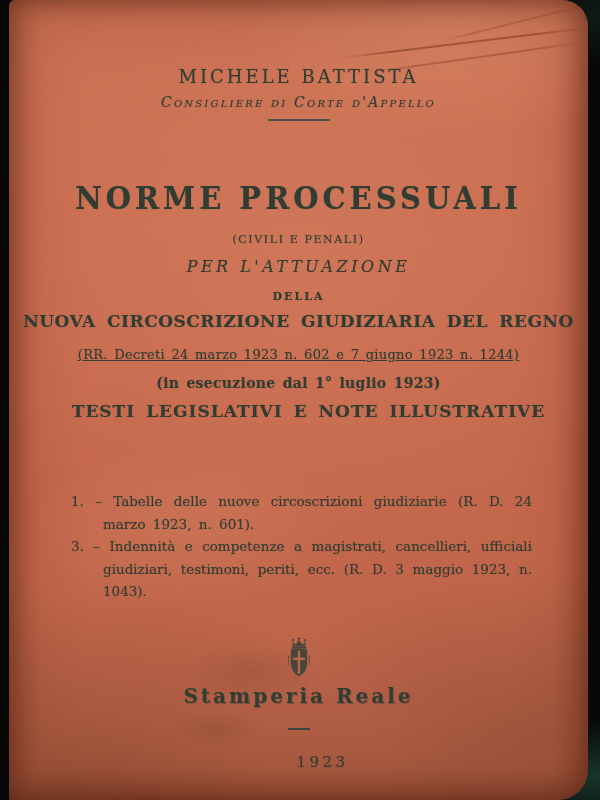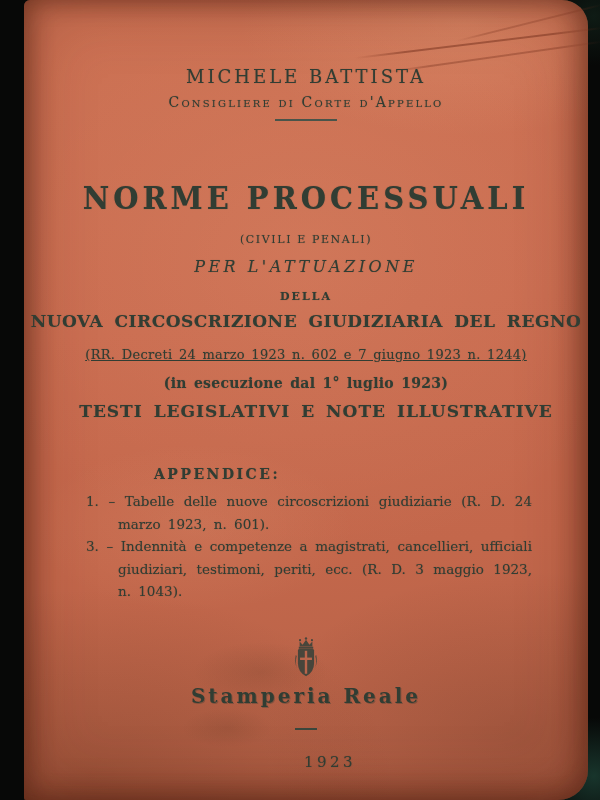--- a/index.html
+++ b/index.html
@@ -37,21 +37,20 @@
       radial-gradient(ellipse 420px 260px at 12% 97%, rgba(90,42,22,0.28), transparent 72%),
       radial-gradient(ellipse 360px 230px at 88% 92%, rgba(80,36,20,0.22), transparent 72%),
       radial-gradient(ellipse 90px 40px at 42% 84%, rgba(95,55,35,0.18), transparent 75%),
       radial-gradient(ellipse 60px 26px at 36% 91%, rgba(95,55,35,0.16), transparent 75%),
       linear-gradient(175deg, #cc7153 0%, #c96b4f 40%, #c3674b 68%, #b26147 100%);
     box-shadow:
       inset 0 0 70px rgba(75,28,12,0.30),
       inset -10px 0 26px rgba(62,22,10,0.30),
       inset 9px 0 22px rgba(62,22,10,0.26),
       inset 0 -12px 30px rgba(62,22,10,0.22);
-    margin-left: 15px;
   }
 
   
   .crease {
     position: absolute;
     background: linear-gradient(90deg, transparent, rgba(122,52,32,0.55) 20%, rgba(122,52,32,0.55) 80%, transparent);
     height: 2px;
     border-radius: 2px;
   }
   .crease.c1 { left: 330px; top: 42px; width: 250px; transform: rotate(-7deg); }
@@ -63,21 +62,21 @@
 
   .centered {
     position: absolute;
     left: 0;
     right: 0;
     text-align: center;
     white-space: nowrap;
   }
 
   .author-name    { top: 66px;  font-size: 18px; letter-spacing: 3px;   font-weight: 500; }
-  .author-title   { top: 94px;  font-size: 14px; letter-spacing: 2.2px; font-variant: small-caps; }
+  .author-title   { top: 94px;  font-size: 14px; letter-spacing: 2.2px; font-variant: small-caps; font-style: italic; }
   .rule-small {
     position: absolute; top: 119px; left: 50%; margin-left: -31px;
     width: 62px; height: 1.5px; background: #49544a;
   }
   .book-title     { top: 181px; font-size: 29px; letter-spacing: 4px; font-weight: 700; transform: scaleY(1.08); }
   .title-paren    { top: 233px; font-size: 11px; letter-spacing: 1.6px; }
   .line-attuaz    { top: 257px; font-size: 16px; letter-spacing: 3.5px; font-style: italic; }
   .line-della     { top: 290px; font-size: 11px; letter-spacing: 2px; font-weight: 700; }
   .line-regno     { top: 311px; font-size: 17px; letter-spacing: 0.5px; font-weight: 700; word-spacing: 5px; }
   .decrees-note   { top: 347px; font-size: 13px; letter-spacing: 0.3px; word-spacing: 2px; text-decoration: underline; }
@@ -126,21 +125,20 @@
 
     <div class="centered ink book-title">NORME PROCESSUALI</div>
     <div class="centered ink title-paren">(CIVILI E PENALI)</div>
     <div class="centered ink line-attuaz">PER L'ATTUAZIONE</div>
     <div class="centered ink line-della">DELLA</div>
     <div class="centered ink line-regno">NUOVA CIRCOSCRIZIONE GIUDIZIARIA DEL REGNO</div>
     <div class="centered ink decrees-note">(RR. Decreti 24 marzo 1923 n. 602 e 7 giugno 1923 n. 1244)</div>
     <div class="centered ink execution-note">(in esecuzione dal 1° luglio 1923)</div>
     <div class="centered ink line-testi">TESTI LEGISLATIVI E NOTE ILLUSTRATIVE</div>
 
-    <div class="appendix-heading ink">APPENDICE:</div>
 
     <ul class="appendix-list ink">
       <li class="appendix-item"><span>1. –</span> <span>Tabelle delle nuove circoscrizioni giudiziarie (R. D. 24 marzo 1923, n. 601).</span></li>
       <li class="appendix-item"><span>3. –</span> <span>Indennità e competenze a magistrati, cancellieri, ufficiali giudiziari, testimoni, periti, ecc. (R. D. 3 maggio 1923, n. 1043).</span></li>
     </ul>
 
     <svg class="crest" viewBox="0 0 40 58" xmlns="http://www.w3.org/2000/svg">
       <g fill="#39423a" stroke="none">
 
         <circle cx="13" cy="4.5" r="1.3"></circle>

